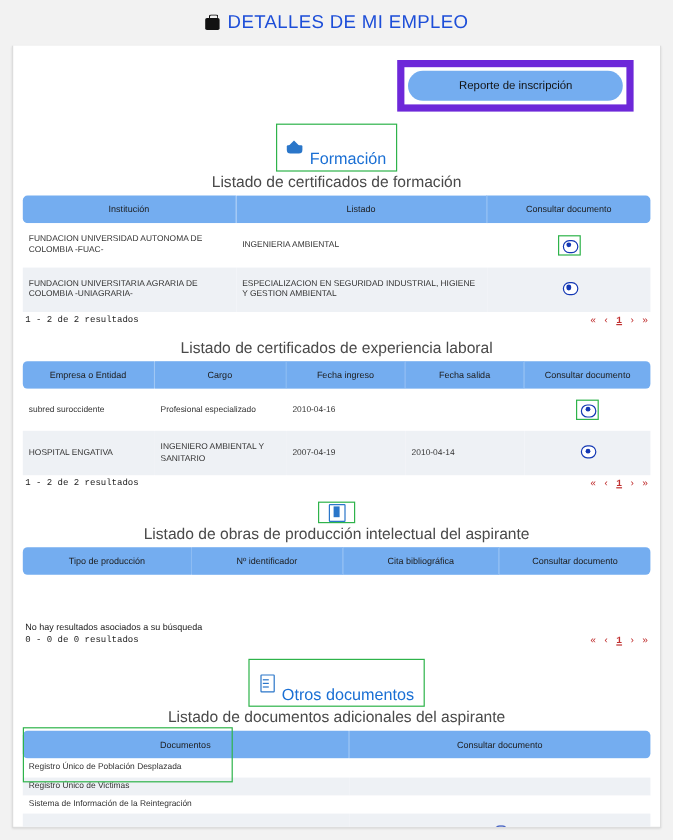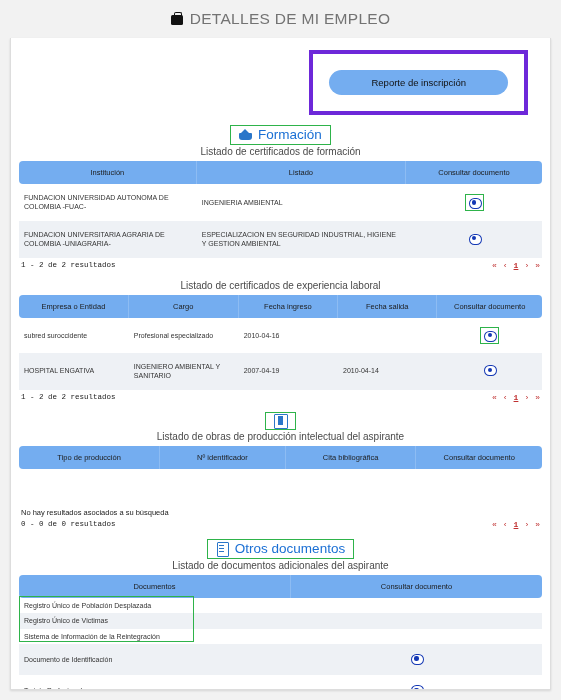--- a/index.html
+++ b/index.html
@@ -19,21 +19,21 @@
   
   .page-title-bar {
     height: 38px;
     background: #f2f2f2;
     display: flex; align-items: center; justify-content: center;
     gap: 7px;
   }
   .page-title {
     font-size: 15.5px;
     letter-spacing: .3px;
-    color: #737373;
+    color: #1d4ed8;
     font-family: "Liberation Sans", sans-serif;
   }
   .briefcase {
     display: inline-block; position: relative;
     width: 12px; height: 10px;
     background: #111; border-radius: 1.5px;
     top: 1px;
   }
   .briefcase::before {
     content: ""; position: absolute;
@@ -63,21 +63,21 @@
     letter-spacing: .1px;
   }
 
   .panel-body { padding: 0 8px; }
 
   
   .btn-row {
     display: flex; justify-content: flex-end;
     padding: 12px 14px 8px 0;
   }
-  .hl-green { border: 4px solid #6d28d9; padding: 16px; display: inline-block; }
+  .hl-green { border: 6px solid #6d28d9; padding: 3px; display: inline-block; }
   .btn-pill {
     background: #74adf0;
     border: none;
     border-radius: 14px;
     color: #111;
     font-size: 9.5px;
     padding: 7px 42px;
     cursor: pointer;
     font-family: "Liberation Sans", sans-serif;
   }
@@ -90,24 +90,25 @@
   }
   .sec-head-box {
     border: 1.6px solid #2eb34a;
     padding: 1px 8px 2px 8px;
     display: flex; align-items: center; gap: 6px;
   }
   .sec-title {
     color: #1a6fd4;
     font-size: 13.5px;
     font-family: "Liberation Sans", sans-serif;
+    margin-top: 20px;
   }
   .sec-sub {
     text-align: center;
-    font-size: 10px;
+    font-size: 13px;
     color: #4a4a4a;
     margin: 1px 0 4px 0;
   }
 
   
   .ico { width: 13px; height: 13px; display: inline-block; position: relative; }
   .ico-grad { background: none; }
   .ico-grad::before {
     content: ""; position: absolute; left: 0; top: 5px;
     width: 13px; height: 7px; background: #2a76c9;

